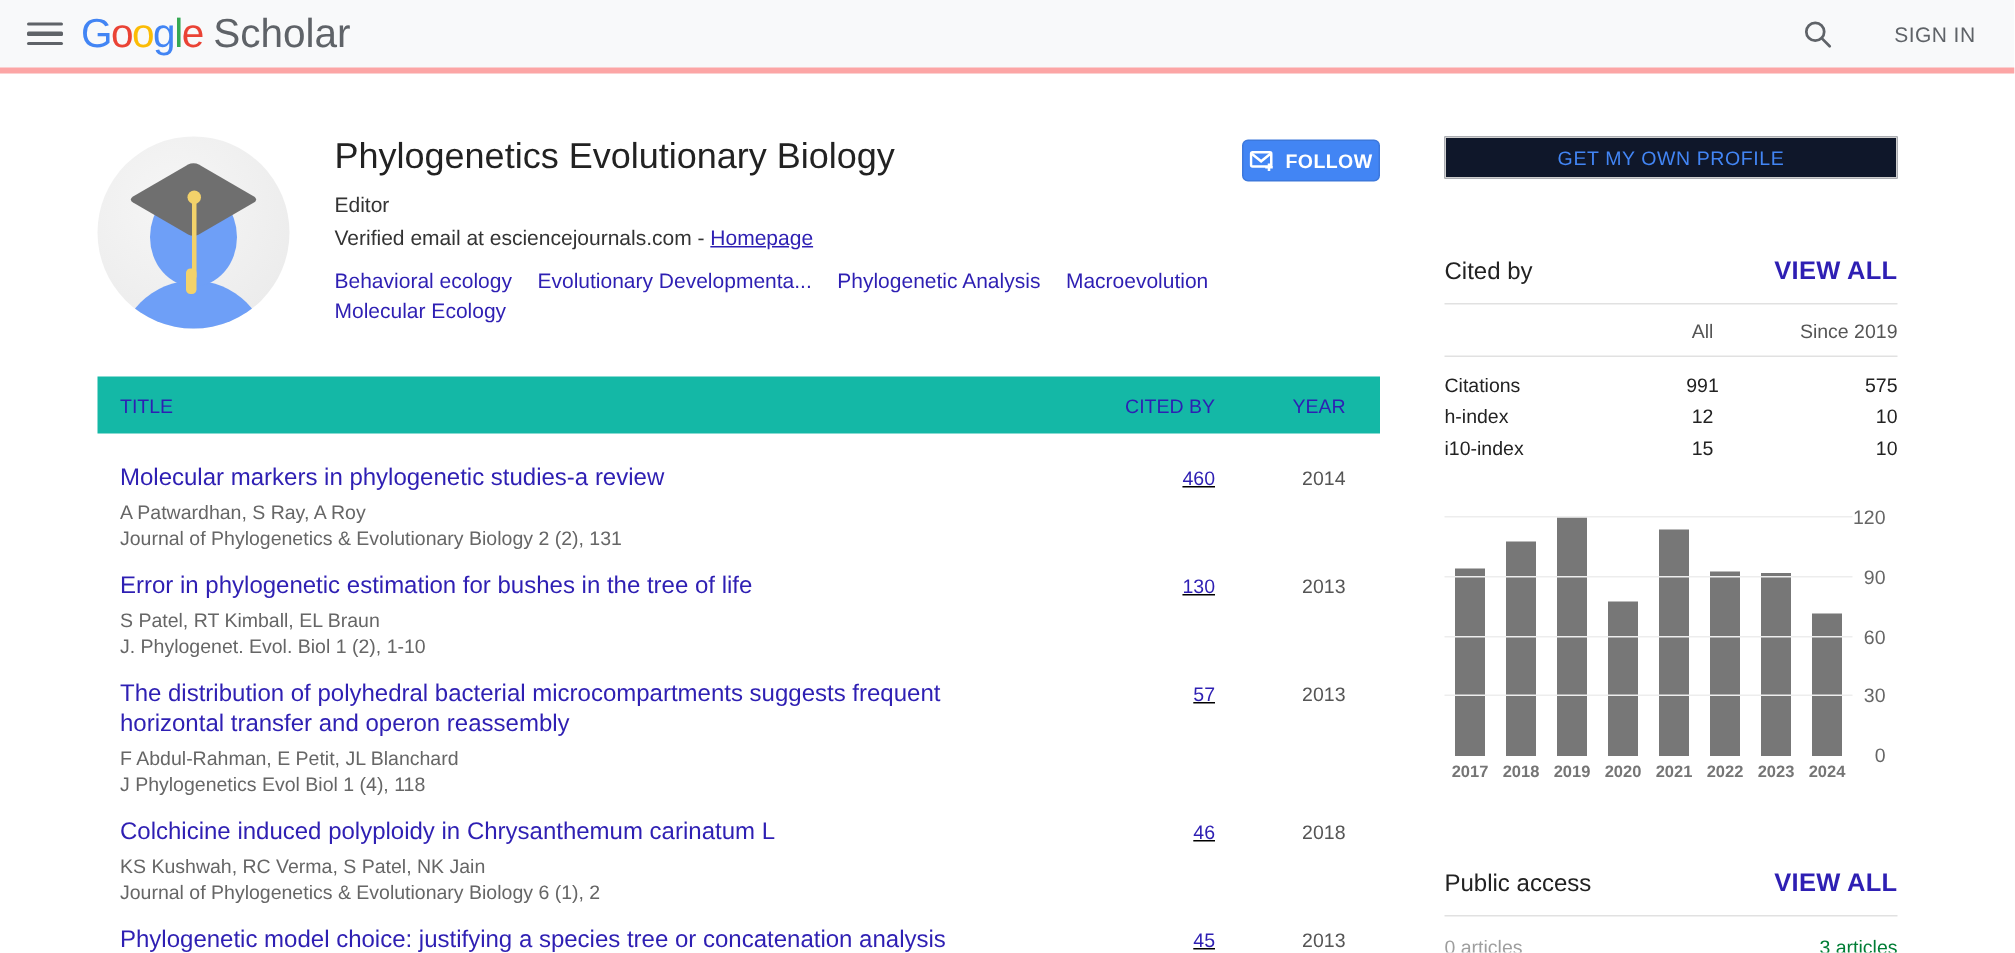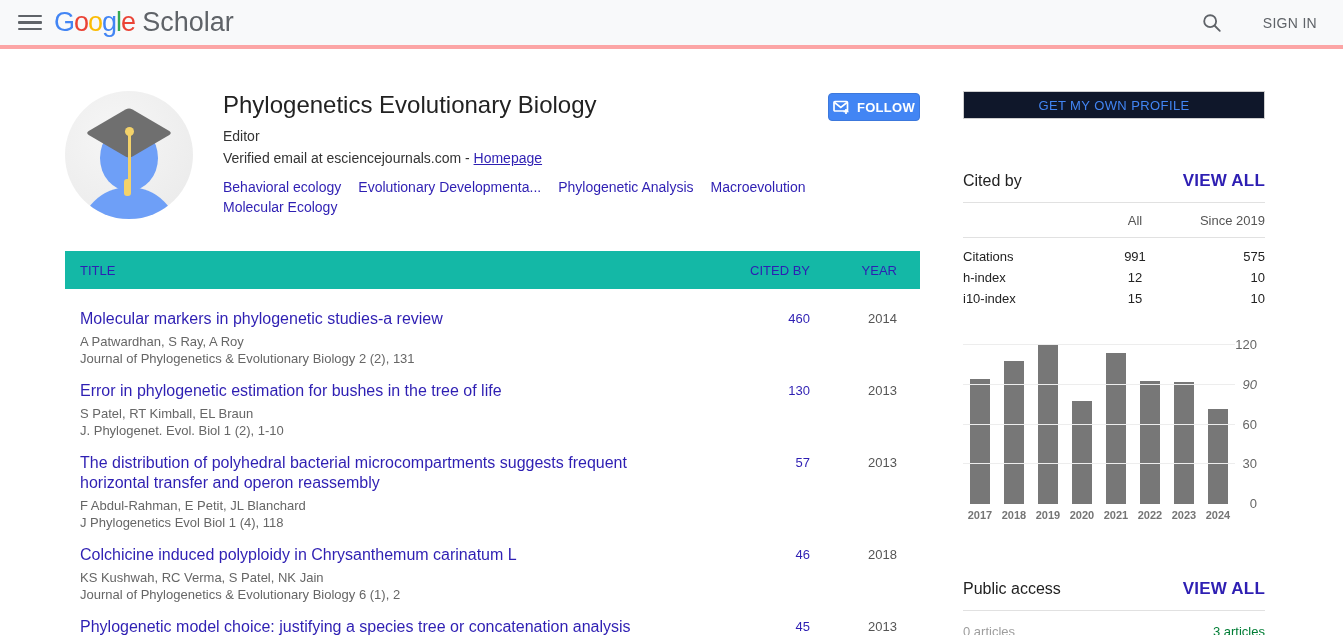--- a/index.html
+++ b/index.html
@@ -61,21 +61,21 @@
   .tbl-head a { color:var(--link); }
   .col-title { flex:1; padding-left:15px; }
   .col-cited { width:90px; text-align:right; }
   .col-year  { width:110px; text-align:right; padding-right:23px; }
   .articles { padding-top:13px; }
   .article { display:flex; padding:7px 0; }
   .article-main { flex:1; padding-left:15px; padding-right:30px; }
   .article-title { font-size:16px; color:var(--link); line-height:20px; display:inline; }
   .article-authors, .article-venue { font-size:13px; color:#666; line-height:17px; }
   .article-authors { margin-top:4px; }
-  .article-cited { width:90px; text-align:right; font-size:13px; padding-top:2px; }
+  .article-cited { width:90px; text-align:right; font-size:13px; padding-top:2px;text-decoration:underline; }
   .article-cited a { color:var(--link); }
   .article-year { width:110px; text-align:right; padding-right:23px; font-size:13px;
     color:#555; padding-top:2px; }
 
   
   .get-profile-btn { width:100%; height:28px; background:#0f172a; border:1px solid #cfcfcf;
     color:#4285f4; font-size:13px; letter-spacing:0.4px; cursor:pointer; font-family:inherit; }
   .panel { margin-top:52px; }
   .panel-head { display:flex; justify-content:space-between; align-items:baseline; }
   .panel-title { font-size:16px; font-weight:400; color:#222; }
@@ -308,21 +308,21 @@
             </div>
         <div class="gridline" style="bottom: 56.75px;"></div>
             <div class="gridline" style="bottom: 96.5px;"></div>
             <div class="gridline" style="bottom: 136.25px;"></div>
             <div class="gridline" style="bottom: 176px;"></div>
           </div>
         <div class="chart-ylab" id="chart-ylab">
             <div style="bottom: 10px;">0</div>
             <div style="bottom: 49.75px;">30</div>
             <div style="bottom: 89.5px;">60</div>
-            <div style="bottom: 129.25px; font-style: italic;">90</div>
+            <div style="bottom: 129.25px;">90</div>
             <div style="bottom: 169px;">120</div>
           </div>
       </div>
     </div>
 
     
     <div class="panel" style="margin-top:58px;">
       <div class="panel-head">
         <span class="panel-title">Public access</span>
         <a class="view-all">VIEW ALL</a>

